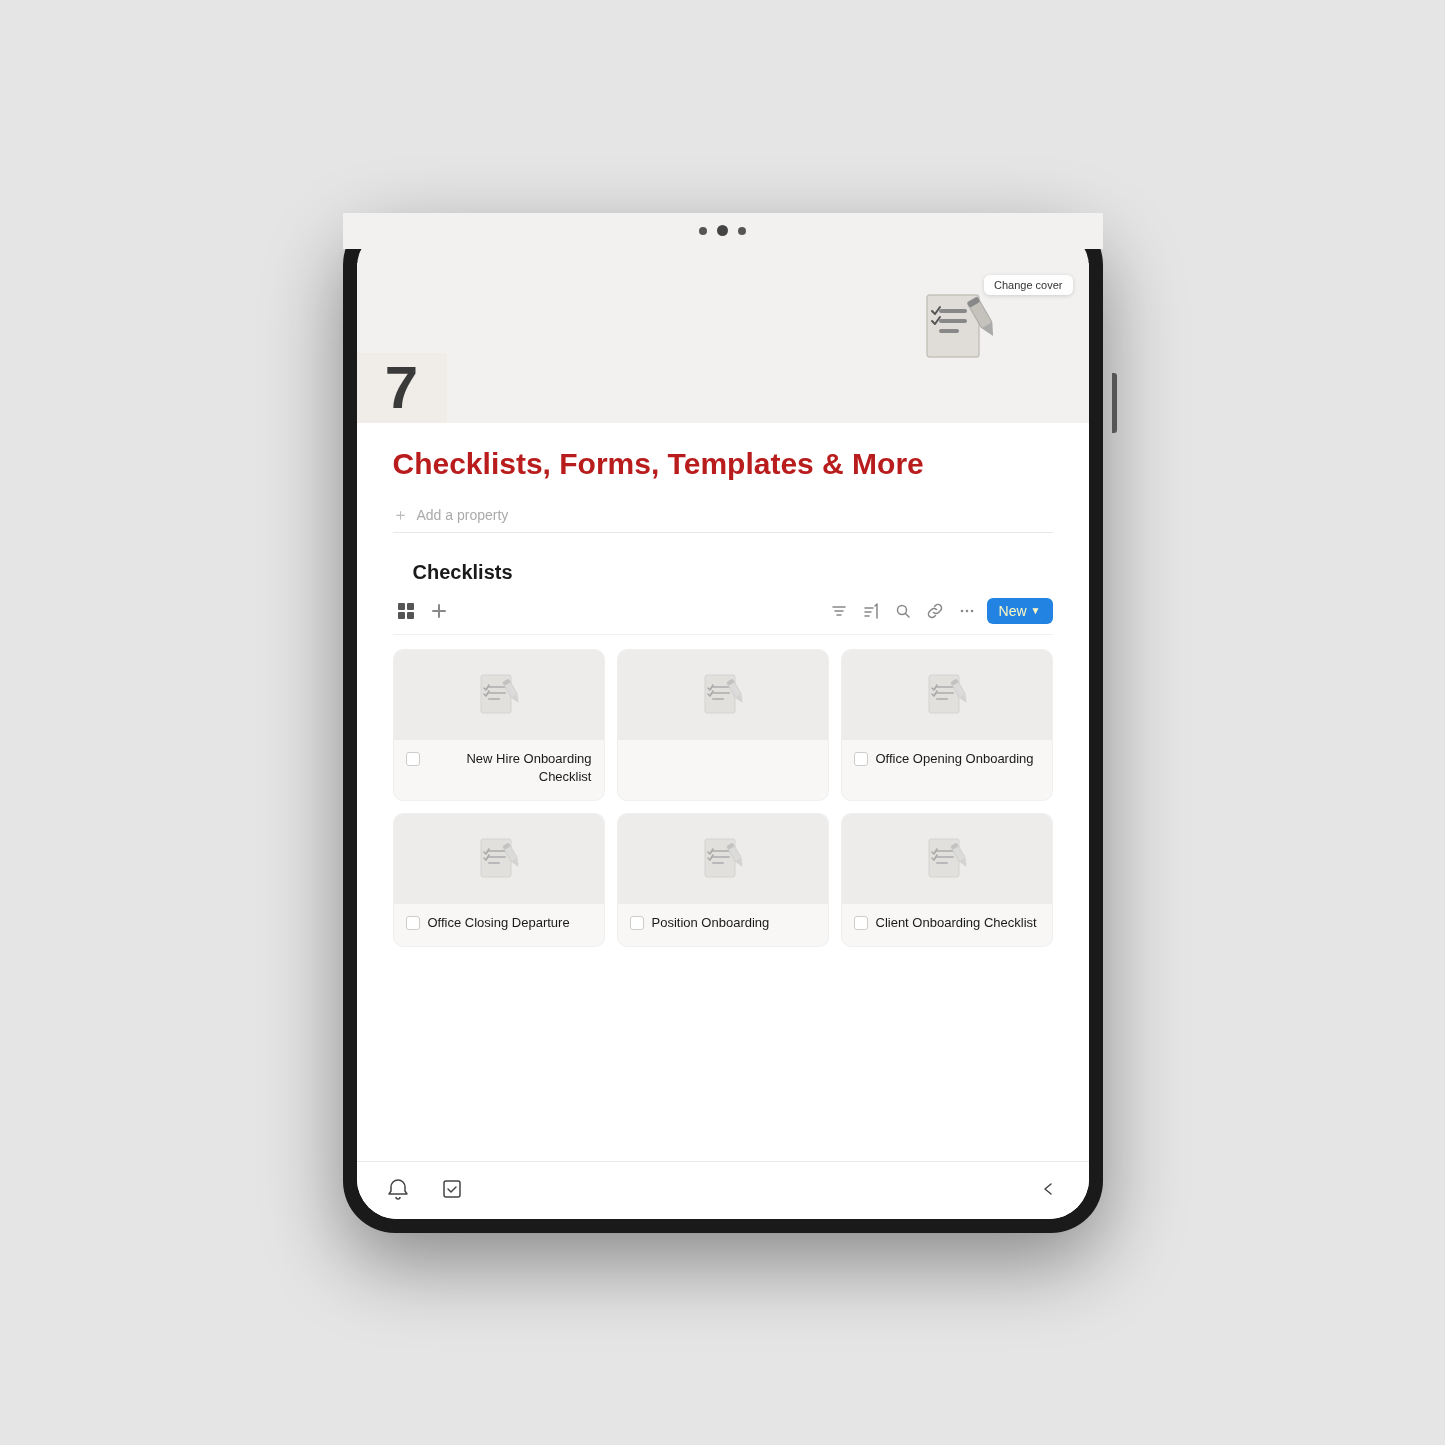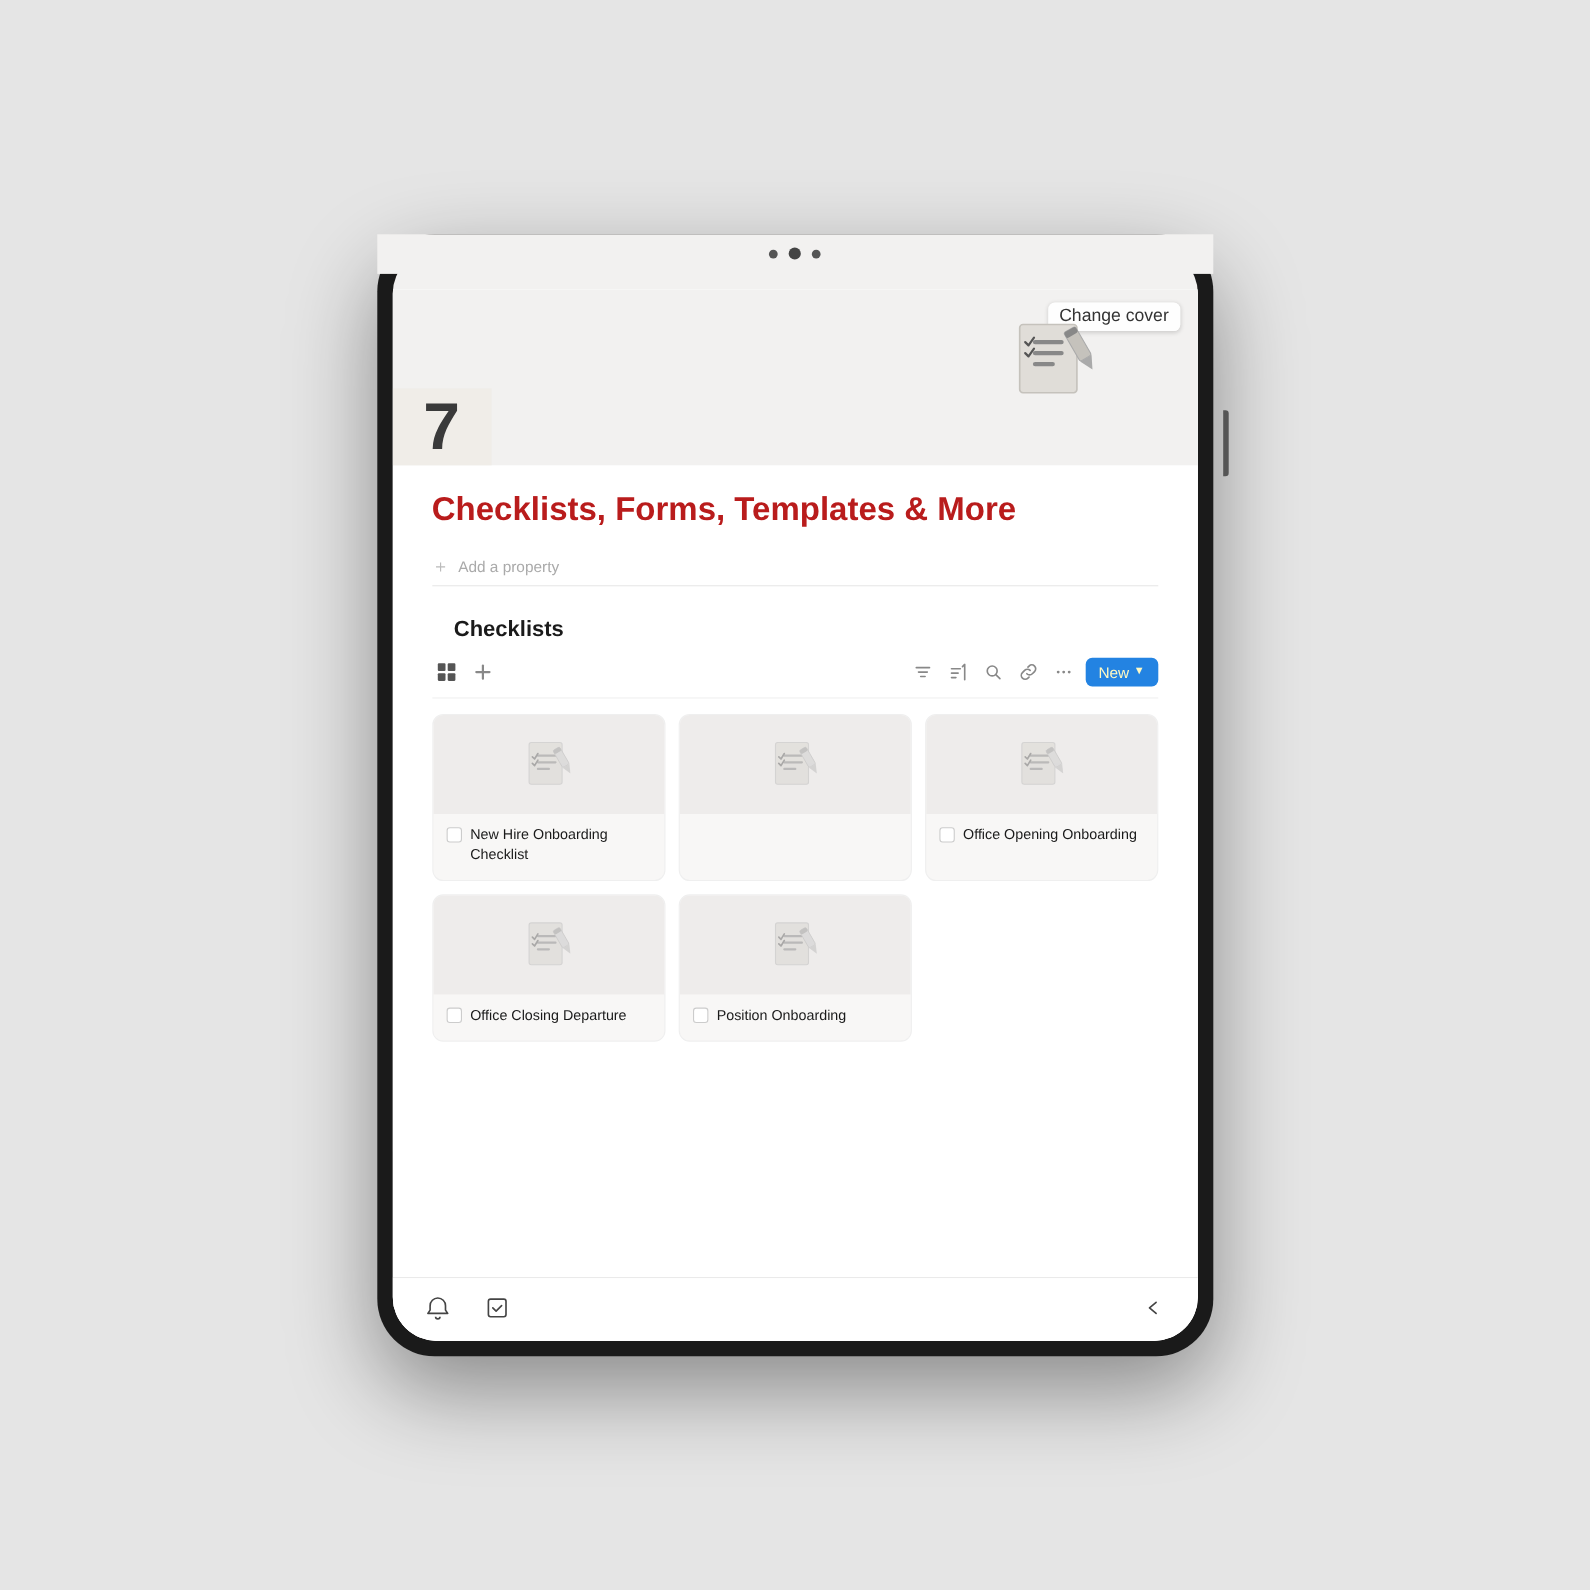--- a/index.html
+++ b/index.html
@@ -90,21 +90,21 @@
     }
 
     .change-cover-btn {
       position: absolute;
       top: 12px;
       right: 16px;
       background: rgba(255,255,255,0.92);
       border: none;
       border-radius: 6px;
       padding: 4px 10px;
-      font-size: 16px;
+      font-size: 11px;
       color: #333;
       cursor: pointer;
       box-shadow: 0 1px 4px rgba(0,0,0,0.15);
       margin-left: 48px;
     }
 
     .page-icon-wrapper {
       position: absolute;
       right: 80px;
       top: 20px;
@@ -232,20 +232,21 @@
       gap: 12px;
     }
 
     .card {
       background: #f8f7f6;
       border-radius: 10px;
       overflow: hidden;
       cursor: pointer;
       border: 1px solid #efefef;
       transition: box-shadow 0.15s;
+      text-align: right;
     }
 
     .card-thumb {
       height: 90px;
       background: #eeeceb;
       display: flex;
       align-items: center;
       justify-content: center;
     }
 
@@ -515,20 +516,42 @@
         <g transform="rotate(-30 32 16)">
           <rect x="28" y="6" width="7" height="18" rx="1.5" fill="#ccc" stroke="#aaa" stroke-width="0.7"></rect>
           <polygon points="28,24 35,24 31.5,32" fill="#bbb"></polygon>
           <rect x="28" y="6" width="7" height="4" rx="1.5" fill="#999"></rect>
         </g>
       </svg>
     </div>
     <div class="card-body">
       <div class="card-checkbox"></div>
       <div class="card-title">Position Onboarding</div>
+    </div>
+  </div>
+            <div class="card">
+    <div class="card-thumb">
+      <svg class="mini-icon" width="40" height="44" viewBox="0 0 40 44" fill="none">
+        <rect x="2" y="2" width="30" height="38" rx="2" fill="#d8d5d0" stroke="#bbb" stroke-width="1"></rect>
+        <line x1="10" y1="14" x2="26" y2="14" stroke="#888" stroke-width="2" stroke-linecap="round"></line>
+        <line x1="10" y1="20" x2="26" y2="20" stroke="#888" stroke-width="2" stroke-linecap="round"></line>
+        <line x1="10" y1="26" x2="20" y2="26" stroke="#888" stroke-width="2" stroke-linecap="round"></line>
+        <path d="M5 15 L7 17 L10 12" stroke="#666" stroke-width="1.5" stroke-linecap="round" stroke-linejoin="round"></path>
+        <path d="M5 21 L7 23 L10 18" stroke="#666" stroke-width="1.5" stroke-linecap="round" stroke-linejoin="round"></path>
+
+        <g transform="rotate(-30 32 16)">
+          <rect x="28" y="6" width="7" height="18" rx="1.5" fill="#ccc" stroke="#aaa" stroke-width="0.7"></rect>
+          <polygon points="28,24 35,24 31.5,32" fill="#bbb"></polygon>
+          <rect x="28" y="6" width="7" height="4" rx="1.5" fill="#999"></rect>
+        </g>
+      </svg>
+    </div>
+    <div class="card-body">
+      <div class="card-checkbox"></div>
+      <div class="card-title">Client Onboarding Checklist</div>
     </div>
   </div>
           </div>
 
       </div>
     </div>
 
     <div class="bottom-nav">
       <button class="nav-btn">
         <svg width="22" height="22" viewBox="0 0 22 22">

